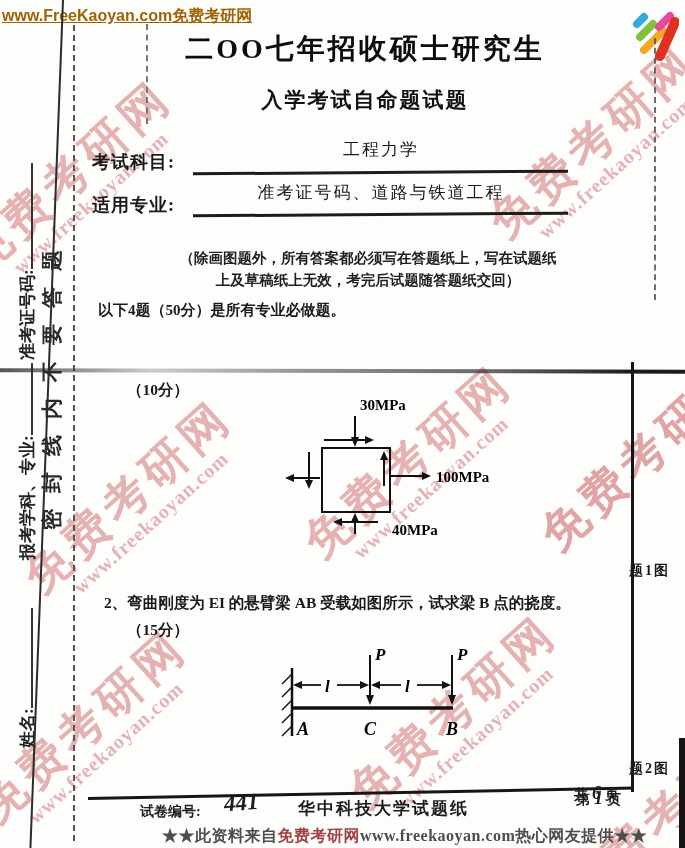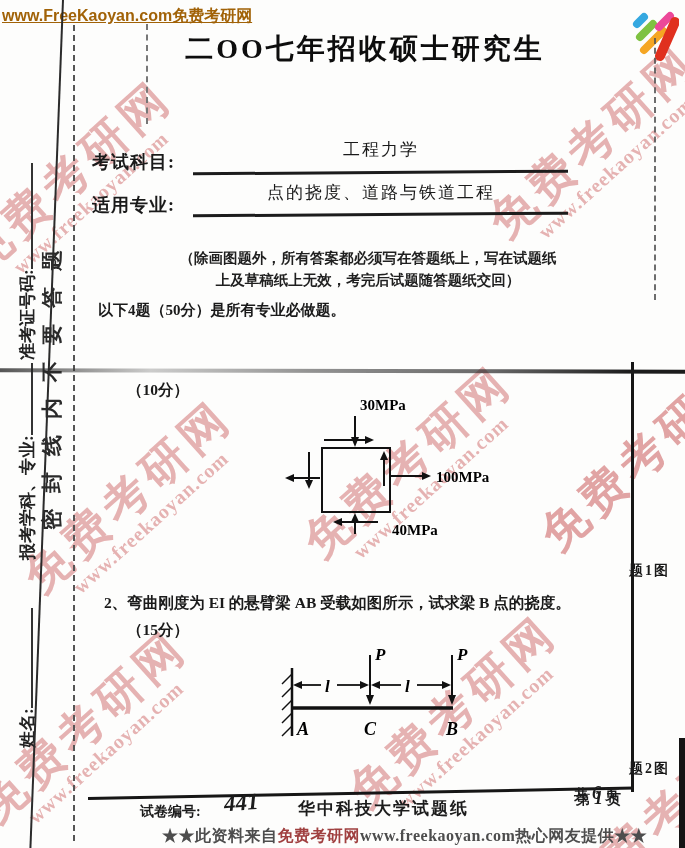--- a/index.html
+++ b/index.html
@@ -128,27 +128,28 @@
   <div class="ln solid-left"></div>
   <div class="ln dashed-left"></div>
   <div class="ln dashed-top"></div>
   <div class="ln dashdot-right"></div>
   <div class="ln solid-right"></div>
   <div class="ln bottom-border"></div>
   <div class="ln smudge"></div>
   <div class="ln corner-dark"></div>
 
   <h1 class="title1">二OO七年招收硕士研究生</h1>
+  <h2 class="title2">入学考试自命题试题</h2>
 
   <span class="flabel lab1">考试科目:</span>
   <span class="fvalue val1">工程力学</span>
   <div class="underline-field ul1"></div>
 
   <span class="flabel lab2">适用专业:</span>
-  <span class="fvalue val2">点的挠度、道路与铁道工程</span>
+  <span class="fvalue val2">准考证号码、道路与铁道工程</span>
   <div class="underline-field ul2"></div>
 
   <p class="notice"><span>（除画图题外，所有答案都必须写在答题纸上，写在试题纸</span><br><span>上及草稿纸上无效，考完后试题随答题纸交回）</span></p>
 
   <p class="intro">以下4题（50分）是所有专业必做题。</p>
 
   <div class="q q1s">（10分）</div>
 
   <svg class="fig fig1" width="235" height="158" viewBox="0 0 235 158">
     <rect x="44" y="56" width="68" height="64" fill="none" stroke="#111" stroke-width="2"></rect>

